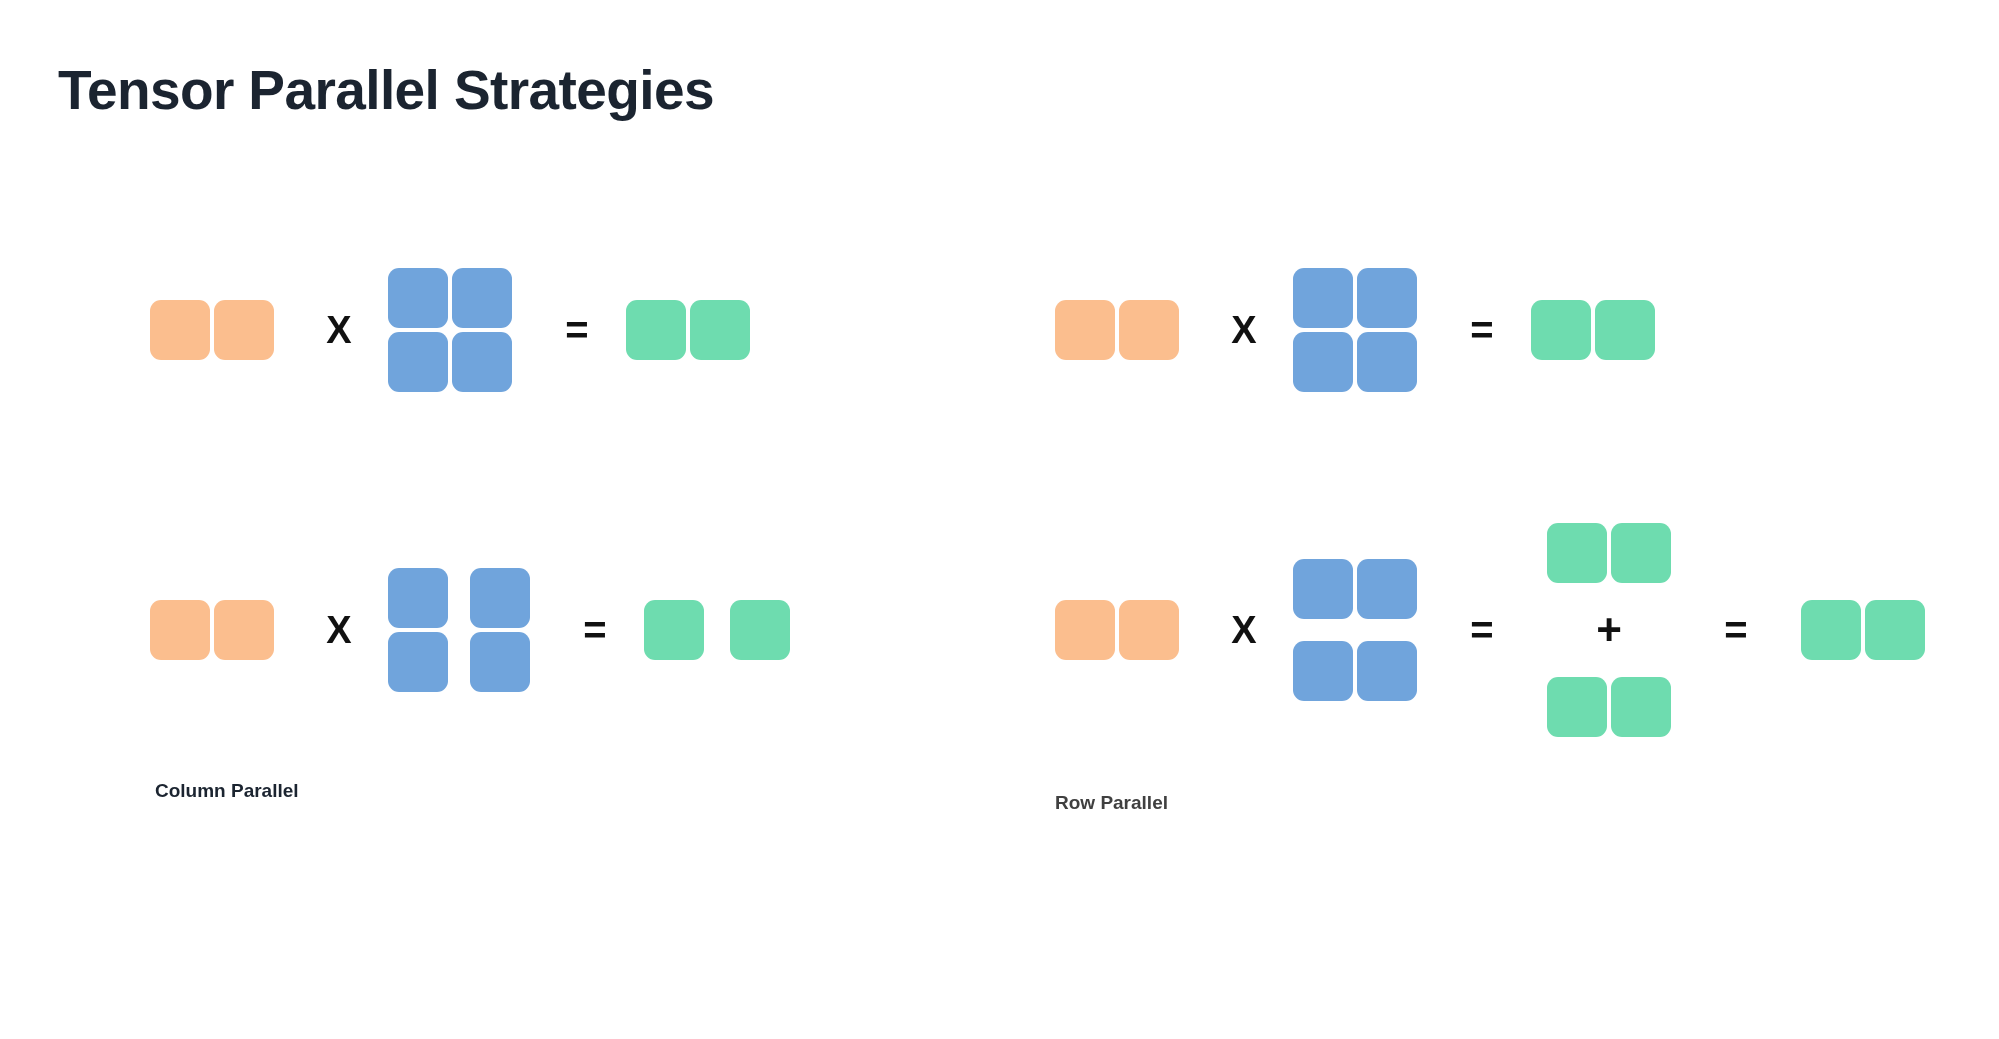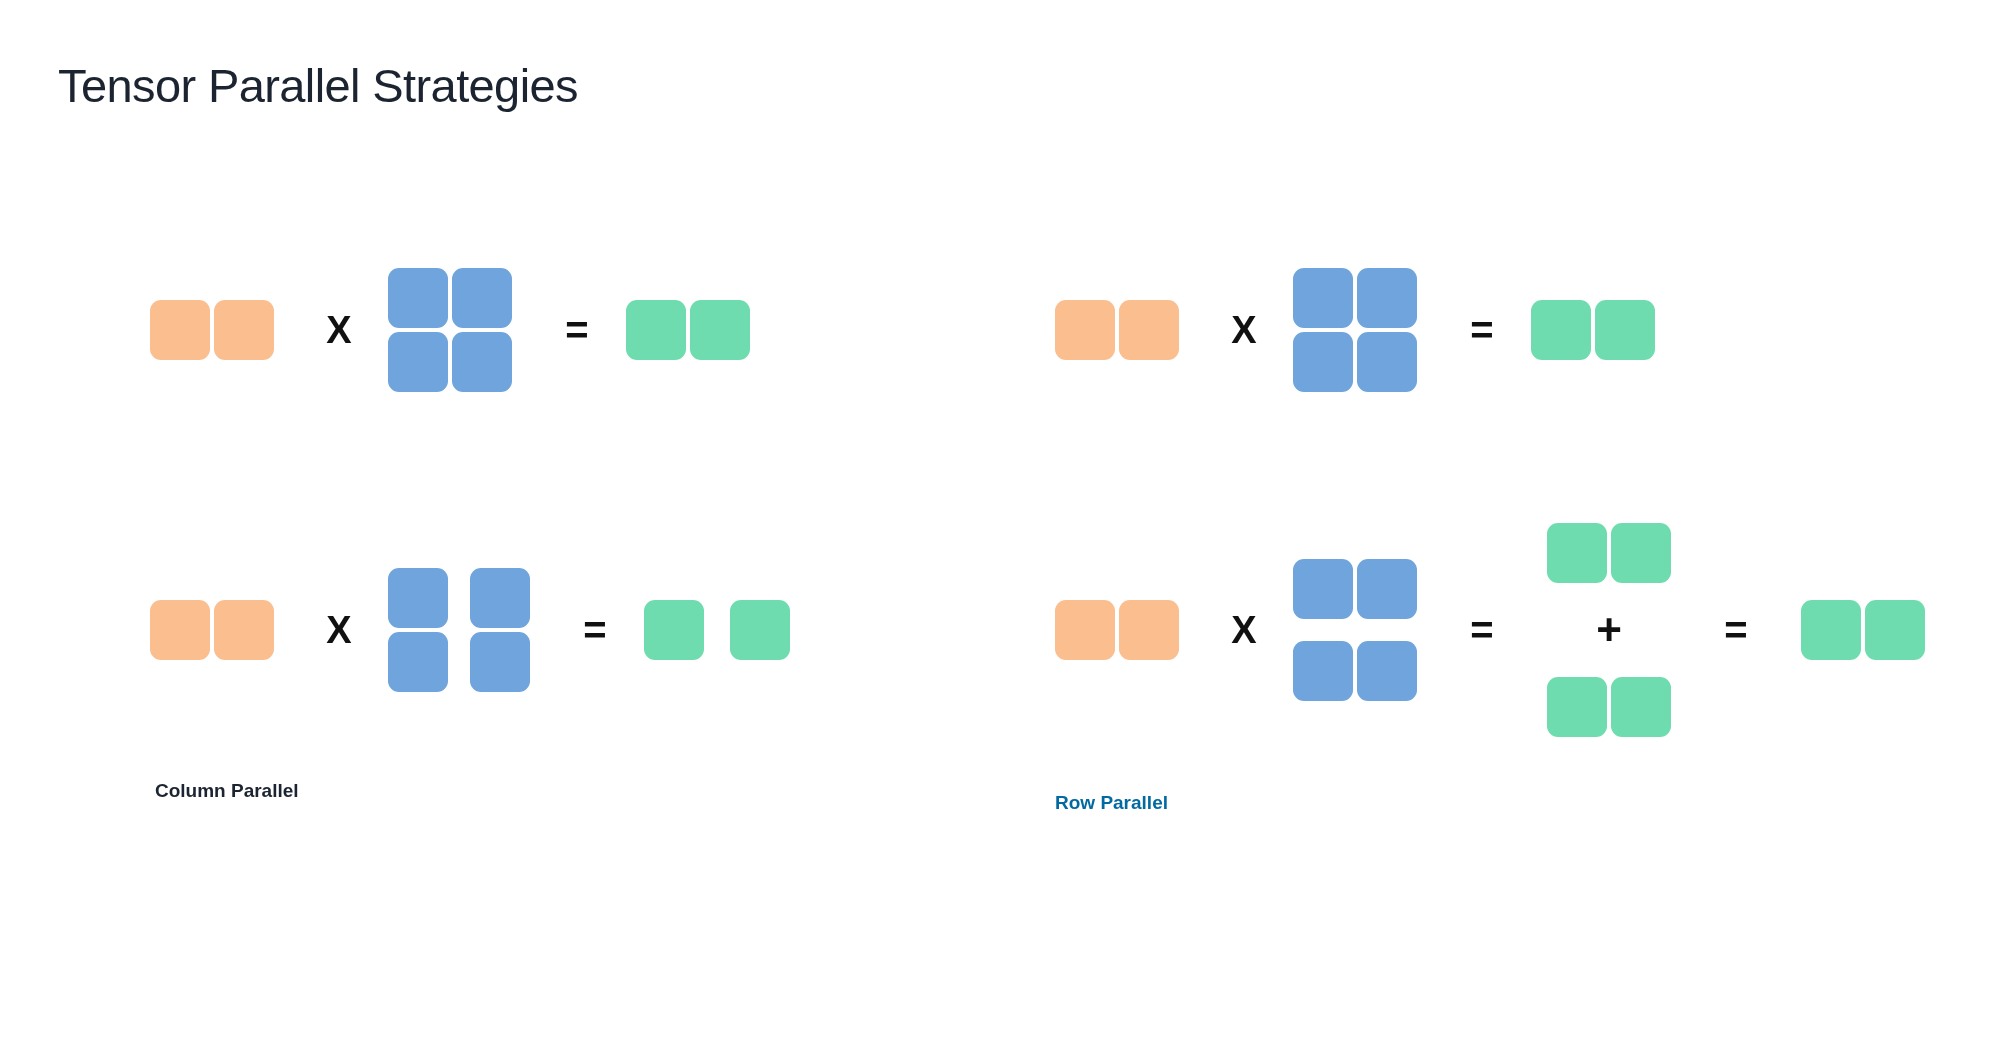--- a/index.html
+++ b/index.html
@@ -15,22 +15,22 @@
     overflow: hidden;
     font-family: "Liberation Sans", sans-serif;
     -webkit-font-smoothing: antialiased;
   }
 
   
   .slide-title {
     position: absolute;
     left: 58px;
     top: 58px;
-    font-size: 47px;
-    font-weight: normal;
+    font-size: 55px;
+    font-weight: bold;
     color: #1b2430;
     letter-spacing: -0.6px;
     white-space: nowrap;
   }
 
   
   .panel {
     position: absolute;
   }
   #panel-column-parallel { left: 150px; top: 270px; width: 860px; height: 620px; }
@@ -295,14 +295,14 @@
     <div class="sp"></div>
 
     <div class="matrix gap-tight">
       <div class="mrow">
         <div class="tile tile-green" style="background: rgb(110, 220, 175);"></div>
         <div class="tile tile-green" style="background: rgb(110, 220, 175);"></div>
       </div>
     </div>
   </div>
 
-  <div class="caption" id="caption-row-parallel" style="color: #0369a1;">Row Parallel</div>
+  <div class="caption" id="caption-row-parallel" style="color: #404040;">Row Parallel</div>
 </div>
 
 </body></html>

